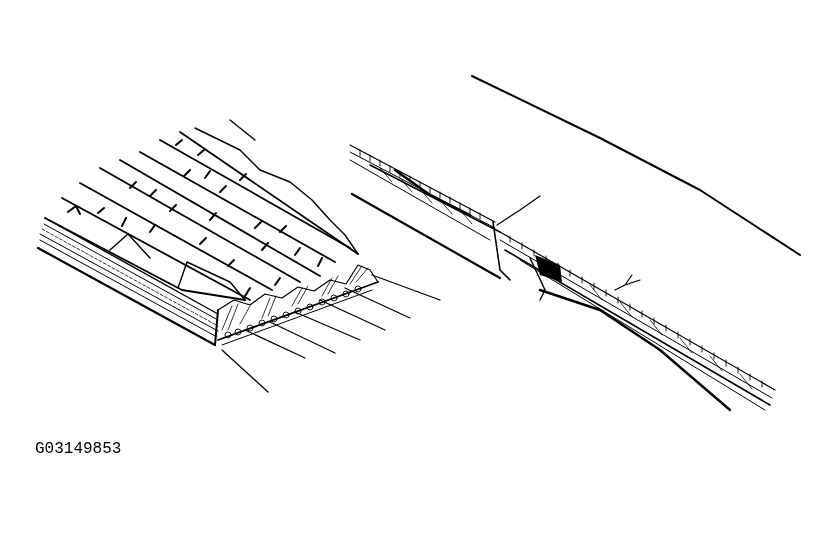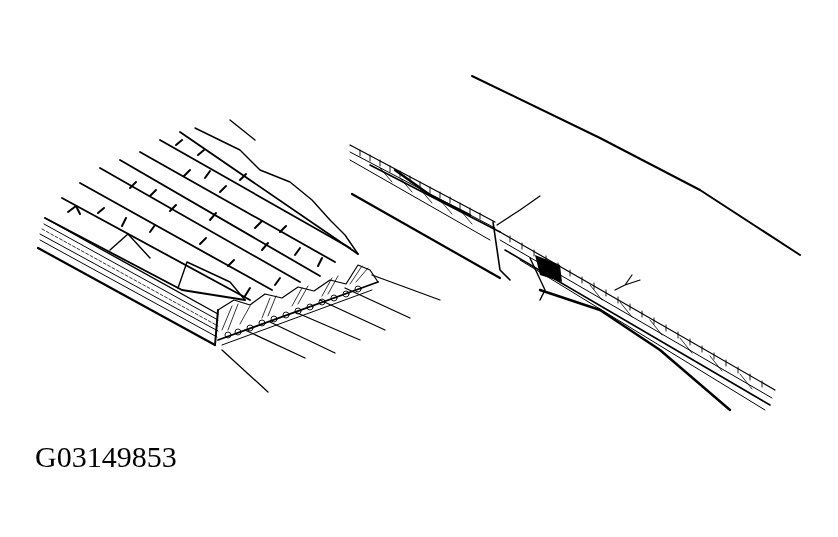--- a/index.html
+++ b/index.html
@@ -1,21 +1,21 @@
 <!DOCTYPE html>
 <html><head>
   <meta charset="utf-8">
   <style>
     html, body { margin: 0; padding: 0; background: #ffffff; }
     body { width: 838px; height: 537px; position: relative; overflow: hidden; }
     .canvas { position: absolute; left: 0; top: 0; width: 838px; height: 537px; }
     .figure-id {
       position: absolute; left: 35px; top: 440px;
-      font-family: Liberation Serif, serif;
-      font-size: 30px; color: #000000; letter-spacing: 0px;
+      font-family: Liberation Mono, monospace;
+      font-size: 16px; color: #000000; letter-spacing: 0px;
     }
     svg { display: block; }
     .ln { stroke: #000; fill: none; stroke-linecap: round; stroke-linejoin: round; }
   </style>
 </head>
 <body>
 
 <div class="canvas">
   <svg width="838" height="537" viewBox="0 0 838 537">
 

